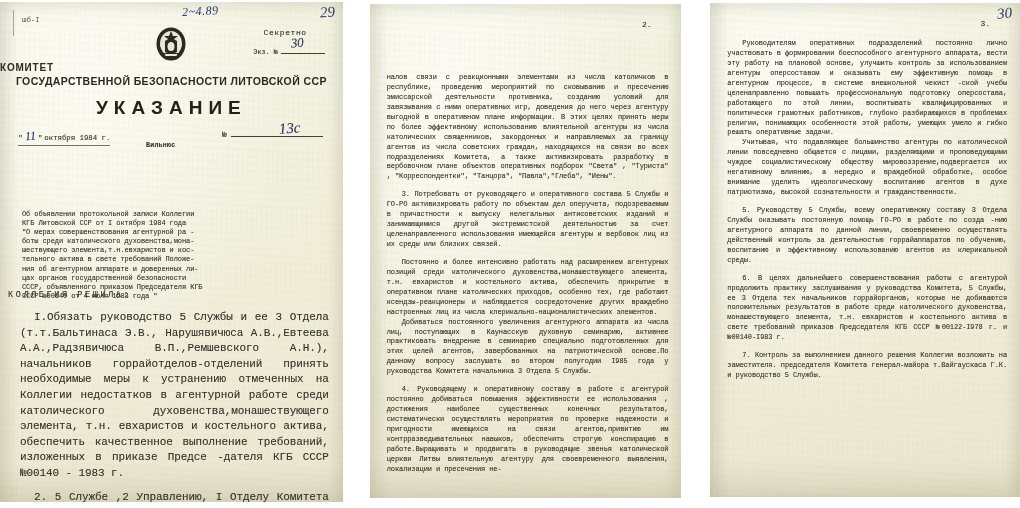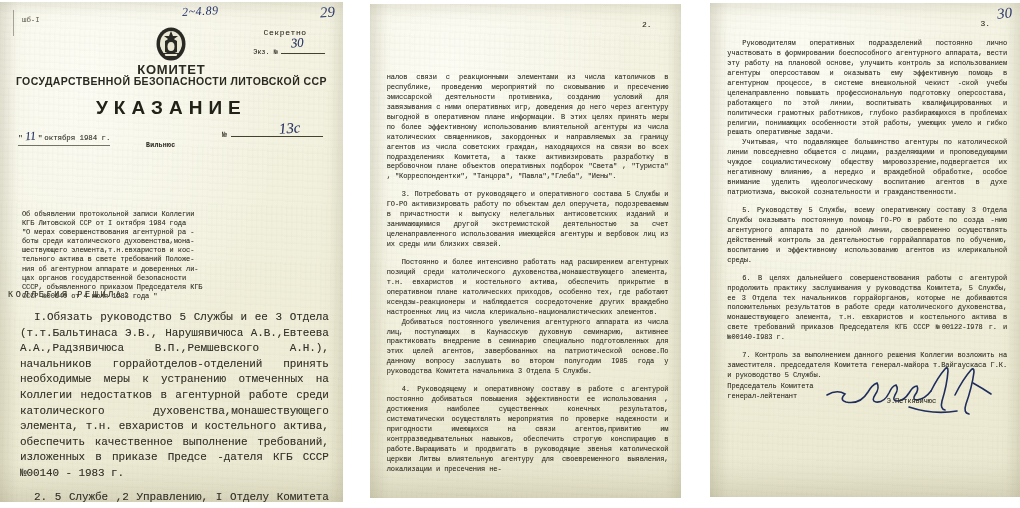--- a/index.html
+++ b/index.html
@@ -128,24 +128,23 @@
   
   .emblem {
     position: absolute;
     left: 50%; top: 22px;
     transform: translateX(-50%);
     width: 32px; height: 38px;
   }
 
   .org-line-1 {
     position: absolute; left: 0; right: 0; top: 60px;
-    text-align: center;
     font-family: "Liberation Sans", sans-serif;
     font-weight: bold;
-    font-size: 13px;
+    font-size: 10px;
     letter-spacing: 0.8px;
     color: #2b2a22;
   }
   .org-line-2 {
     position: absolute; left: 0; right: 0; top: 73px;
     text-align: center;
     font-family: "Liberation Sans", sans-serif;
     font-weight: bold;
     font-size: 10.5px;
     letter-spacing: 0.4px;
@@ -379,31 +378,15 @@
     <div class="pnum tw">3.</div>
 
     <div class="col-body tw">
       <p class="tight">Руководителям оперативных подразделений постоянно лично участвовать в формировании боеспособного агентурного аппарата, вести эту работу на плановой основе, улучшить контроль за использованием агентуры оперсоставом и оказывать ему эффективную помощь в агентурном процессе, в системе внешкольной чекист -ской учебы целенаправленно повышать профессиональную подготовку оперсостава, работающего по этой линии, воспитывать квалифицированных и политически грамотных работников, глубоко разбирающихся в проблемах религии, понимающих особенности этой работы, умеющих умело и гибко решать оперативные задачи.</p>
       <p>Учитывая, что подавляющее большинство агентуры по католической линии повседневно общается с лицами, разделяющими и проповедующими чуждое социалистическому обществу мировоззрение,подвергается их негативному влиянию, а нередко и враждебной обработке, особое внимание уделить идеологическому воспитанию агентов в духе патриотизма, высокой сознательности и гражданственности.</p>
       <p>5. Руководству 5 Службы, всему оперативному составу 3 Отдела Службы оказывать постоянную помощь ГО-РО в работе по созда -нию агентурного аппарата по данной линии, своевременно осуществлять действенный контроль за деятельностью горрайаппаратов по обучению, воспитанию и эффективному использованию агентов из клерикальной среды.</p>
       <p>6. В целях дальнейшего совершенствования  работы с агентурой продолжить практику заслушивания у руководства Комитета, 5 Службы, ее 3 Отдела тех начальников горрайорганов, которые не добиваются положительных результатов в работе среди католического духовенства, монашествующего элемента, т.н. евхаристов и костельного актива в свете требований приказов Председателя КГБ СССР №00122-I978 г. и №00140-I983 г.</p>
       <p>7. Контроль за выполнением данного решения Коллегии возложить на заместителя. председателя Комитета генерал-майора т.Вайгаускаса Г.К. и руководство 5 Службы.</p>
     </div>
 
-    <div class="sig-block tw">
-      <div class="sig-labels">
-        <div>Председатель Комитета</div>
-        <div>генерал-лейтенант</div>
-      </div>
-      <div class="sig-name">Э.Петкявичюс</div>
-      <svg class="sig-scribble" viewBox="0 0 200 52">
-        <g fill="none" stroke="#1f2d5e" stroke-width="1.6" stroke-linecap="round">
-          <path d="M4 30 q10 -6 18 -1 q-6 6 1 8 q14 3 22 -10 q4 -7 9 -9 q3 5 -2 12 q-4 6 1 7 q8 1 13 -9 q3 -7 7 -8 q3 4 -1 10 q-3 6 2 6 q7 0 12 -8 q4 -7 8 -7 q2 4 -2 9 q-3 5 2 5 q8 -1 14 -9"></path>
-          <path d="M108 26 q7 -14 14 -22 q3 -3 3 2 q-1 14 -6 30 q-2 8 3 9"></path>
-          <path d="M132 30 q8 -16 16 -25 q3 -3 3 2 q-2 15 -8 32 q-3 9 3 10"></path>
-          <path d="M150 18 q9 5 18 11"></path>
-          <path d="M86 42 q24 8 48 4"></path>
-        </g>
-      </svg>
-    </div>
   </div>
 
 </div>
 
 </body></html>

